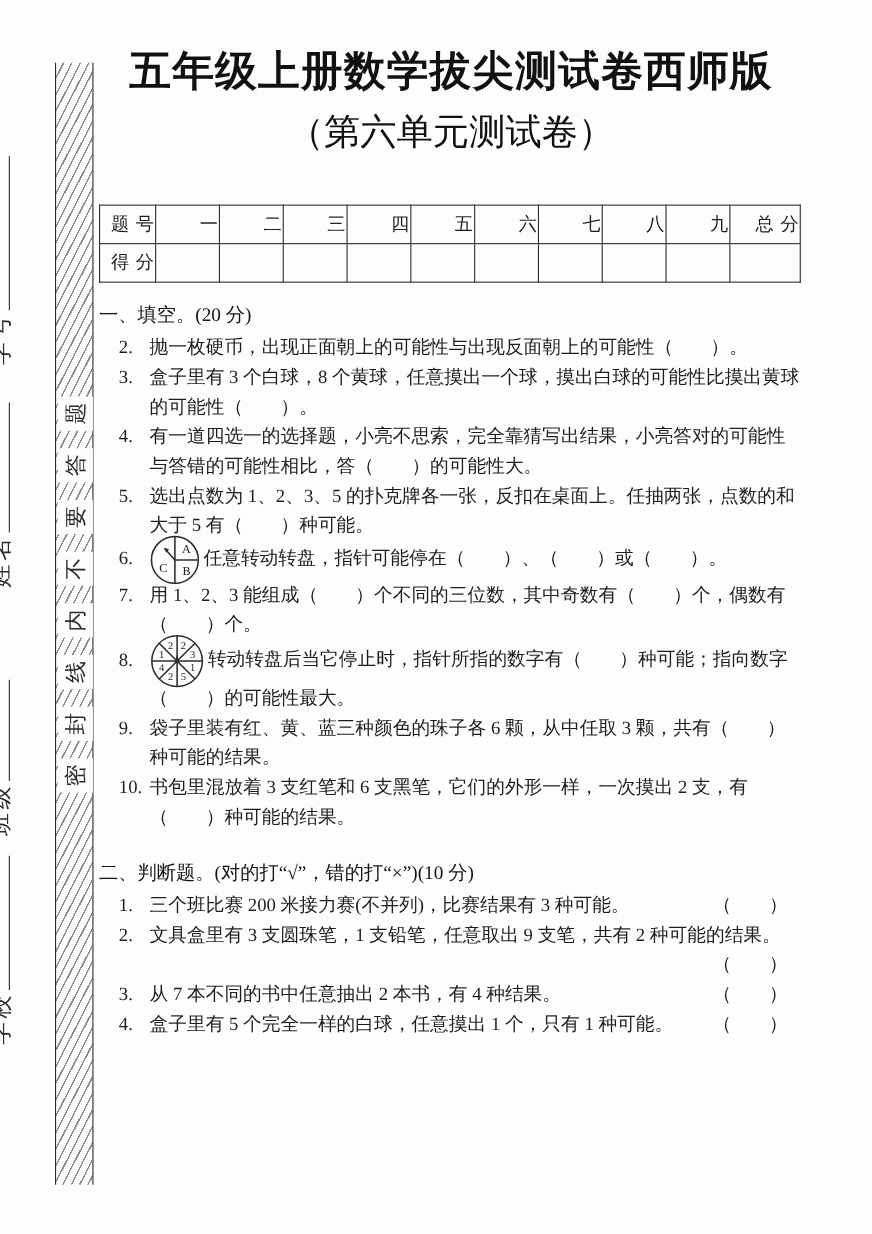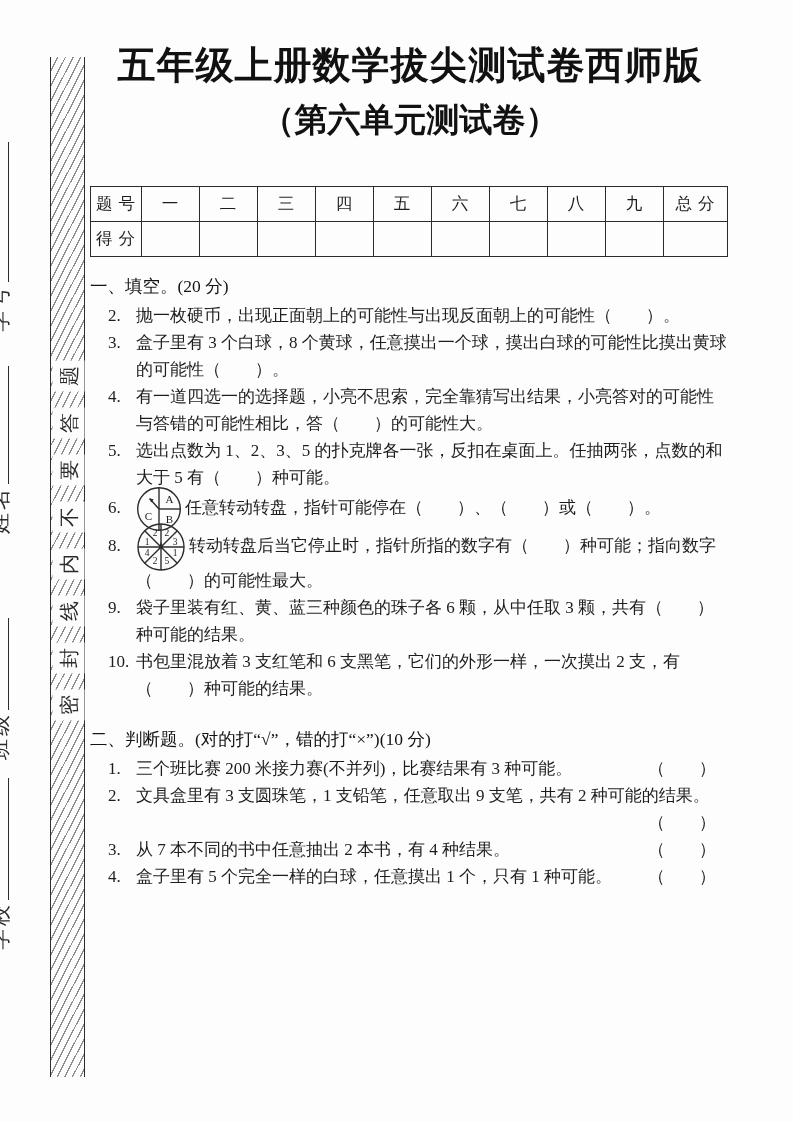--- a/index.html
+++ b/index.html
@@ -36,26 +36,26 @@
   .field-banji{top:736px;} .field-banji .line{width:92px;}
   .field-xuexiao{top:926px;} .field-xuexiao .line{width:122px;}
   
   .main{position:absolute;left:90px;top:42px;width:640px;}
   .title{
     margin:0;text-align:center;font-family:"Liberation Sans",sans-serif;
     font-weight:bold;font-size:38px;line-height:46px;letter-spacing:1px;color:#111;
   }
   .subtitle{
     margin:12px 0 0;text-align:center;font-family:"Liberation Sans",sans-serif;
-    font-weight:bold;font-size:33px;line-height:40px;color:#111;
+    font-weight:normal;font-size:33px;line-height:40px;color:#111;
   }
   
   table.score{border-collapse:collapse;table-layout:fixed;width:637px;margin-top:46px;}
   table.score td{
-    border:1.6px solid #2b2b2b;height:34px;text-align:center;
+    border:1.6px solid #2b2b2b;height:34px;text-align:right;
     font-size:16.5px;padding:0;letter-spacing:1px;
   }
   
   .sec-header{font-weight:normal;font-size:17.5px;line-height:27px;margin-top:16px;color:#141414;}
   .sec2-header{margin-top:24px;}
   .qlist{margin-top:2px;}
   .q{font-size:17px;line-height:27px;padding-left:46px;}
   .qnum{
     display:inline-block;width:46px;margin-left:-46px;
     box-sizing:border-box;padding-left:18px;
@@ -171,20 +171,23 @@
         <path class="spinner-line" d="M23 1.7 L23 44.3"></path>
         <path class="spinner-line" d="M23 23 L44.3 23"></path>
         <path d="M23 23 L13.5 12.5" stroke="#2b2b2b" stroke-width="1.4" fill="none"></path>
         <path d="M13.5 12.5 l4.2 0.7 l-2.6 3.2 z" fill="#2b2b2b"></path>
         <text class="spinner-label" x="33.5" y="17">A</text>
         <text class="spinner-label" x="33.5" y="37">B</text>
         <text class="spinner-label" x="12.5" y="34">C</text>
       </svg><span>任意转动转盘，指针可能停在（　　）、（　　）或（　　）。</span>
     </div>
 
+    <div class="q">
+      <span class="qnum">7.</span><span>用 1、2、3 能组成（　　）个不同的三位数，其中奇数有（　　）个，偶数有（　　）个。</span>
+    </div>
 
     <div class="q">
       <span class="qnum">8.</span><svg width="50" height="50" viewBox="0 0 50 50">
         <circle class="spinner-line" cx="25" cy="25" r="23"></circle>
         <path class="spinner-line" d="M25 2 L25 48"></path>
         <path class="spinner-line" d="M2 25 L48 25"></path>
         <path class="spinner-line" d="M8.7 8.7 L41.3 41.3"></path>
         <path class="spinner-line" d="M41.3 8.7 L8.7 41.3"></path>
         <path d="M25 19.5 l-2.3 7 l4.6 0 z" fill="#2b2b2b"></path>
         <text class="spinner-num" x="19.2" y="14.3">2</text>

